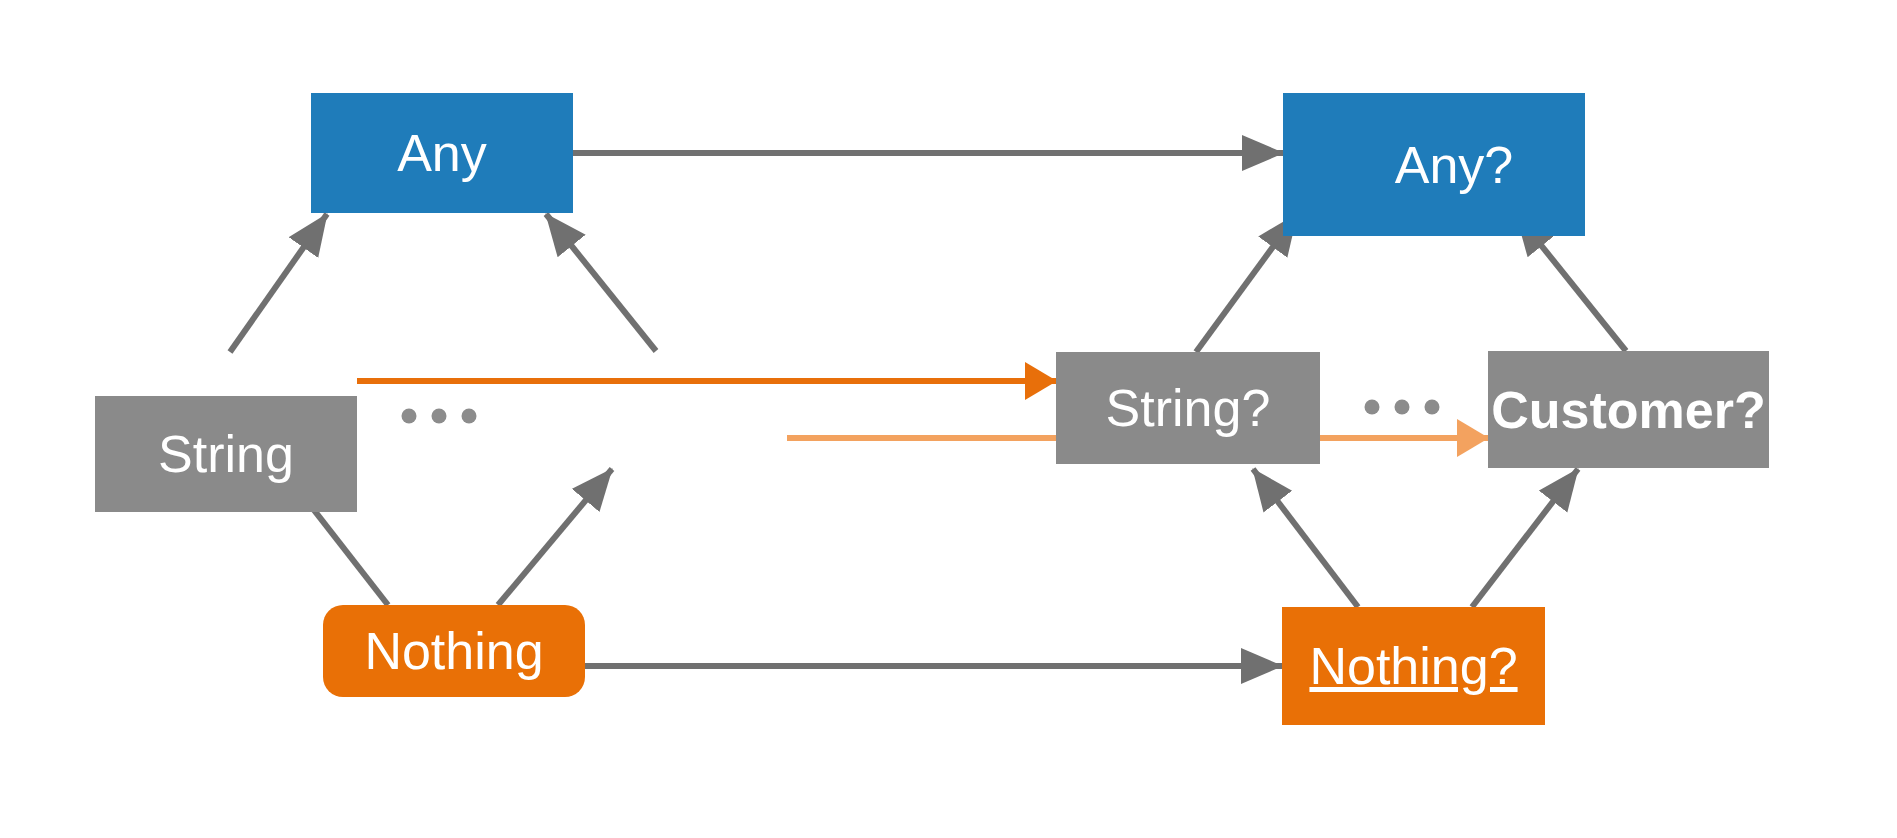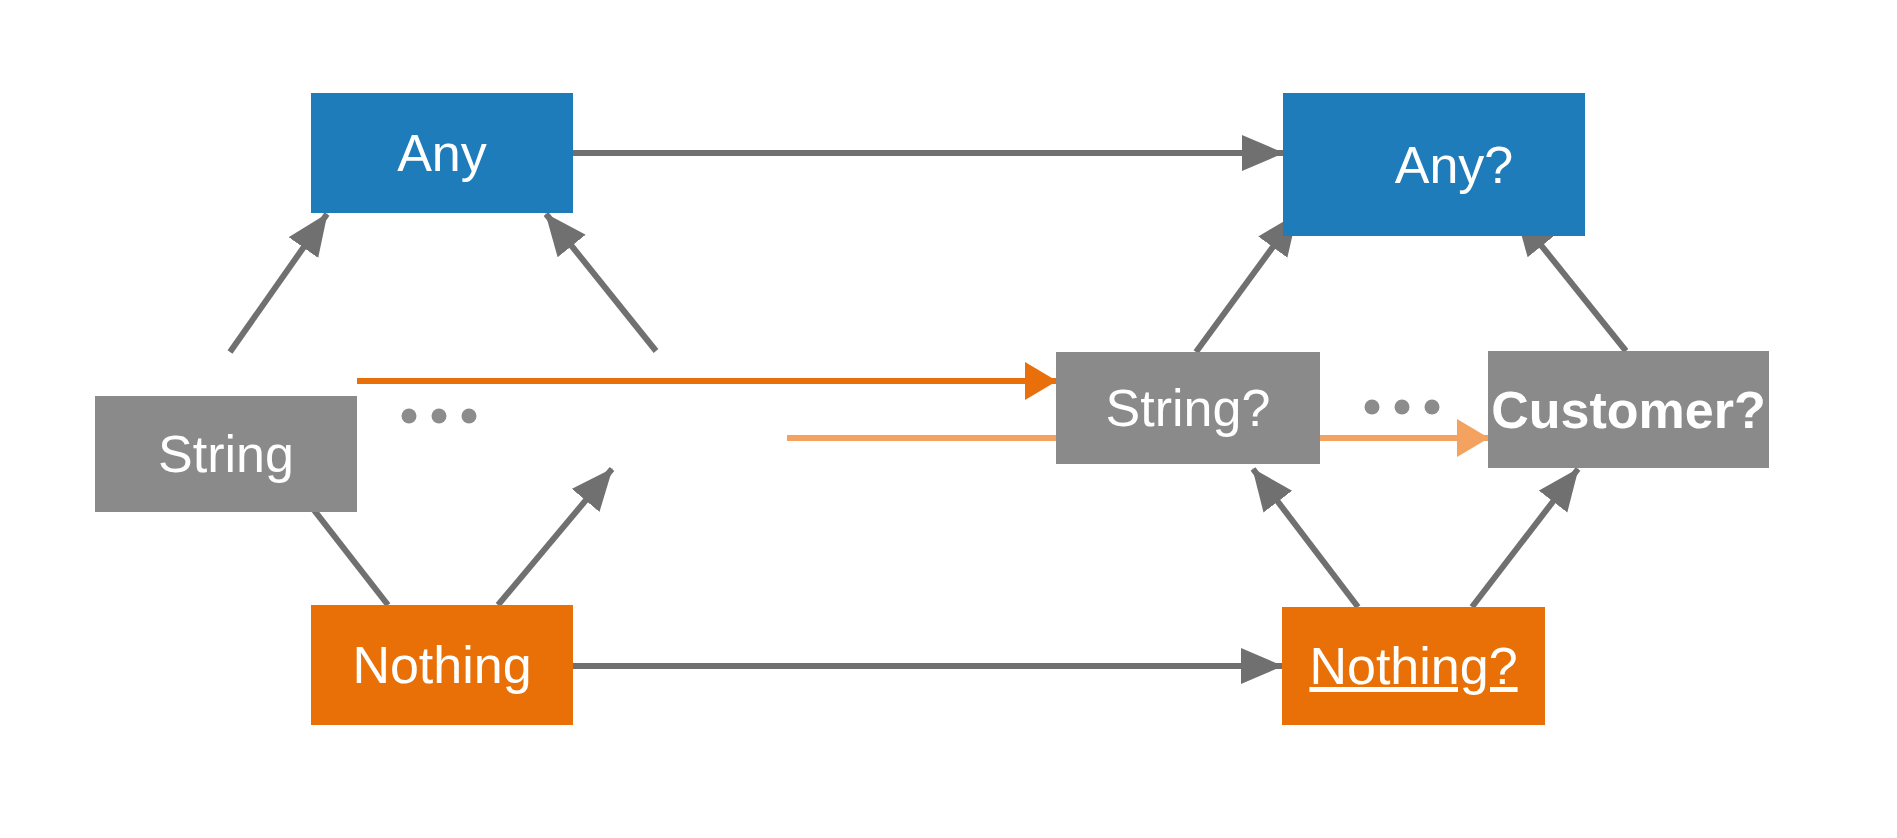--- a/index.html
+++ b/index.html
@@ -92,21 +92,21 @@
 
 
   <div class="node node-gray" style="left:1056px; top:352px; width:264px; height:112px;">
     <span>String?</span>
   </div>
 
   <div class="node node-gray" style="left:1488px; top:351px; width:281px; height:117px;font-weight:bold;">
     <span>Customer?</span>
   </div>
 
-  <div class="node node-orange" style="left:311px; top:605px; width:262px; height:120px;">
+  <div class="node node-orange" style="left:323px; top:605px; width:262px; height:92px;border-radius:20px;">
     <span>Nothing</span>
   </div>
 
   <div class="node node-orange" style="left:1282px; top:607px; width:263px; height:118px;text-decoration:underline;">
     <span>Nothing?</span>
   </div>
 
 </div>
 
 </body></html>

